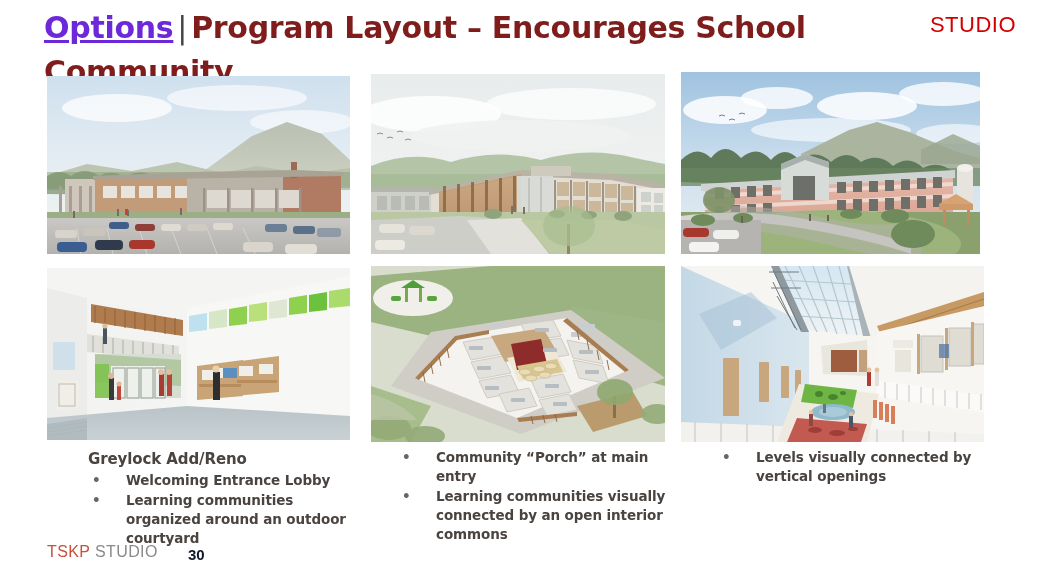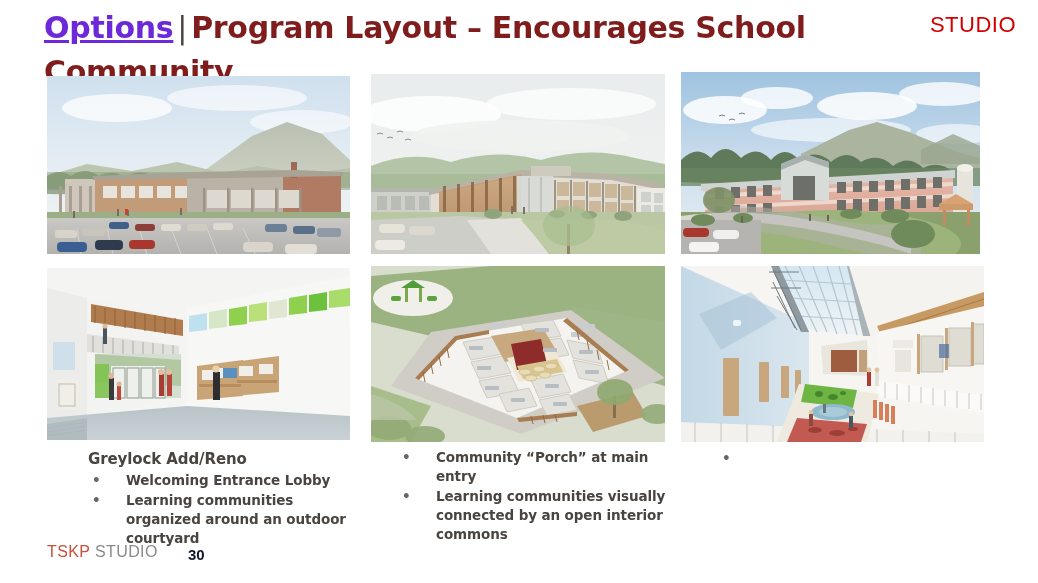--- a/index.html
+++ b/index.html
@@ -783,20 +783,21 @@
       <span class="dot">•</span>
       <span>Learning communities visually connected by an open interior commons</span>
     </li>
   </ul>
 </div>
 
 <div class="caption-col" id="caption-brayton-reno">
   <ul class="bullets">
     <li>
       <span class="dot">•</span>
+      <span>Levels visually connected by vertical openings</span>
     </li>
   </ul>
 </div>
 
 <div id="footer-logo">
   <span class="tskp">TSKP</span><span class="studio"> <span>STUDIO</span></span>
 </div>
 <div id="page-number">30</div>
 
 </body></html>

